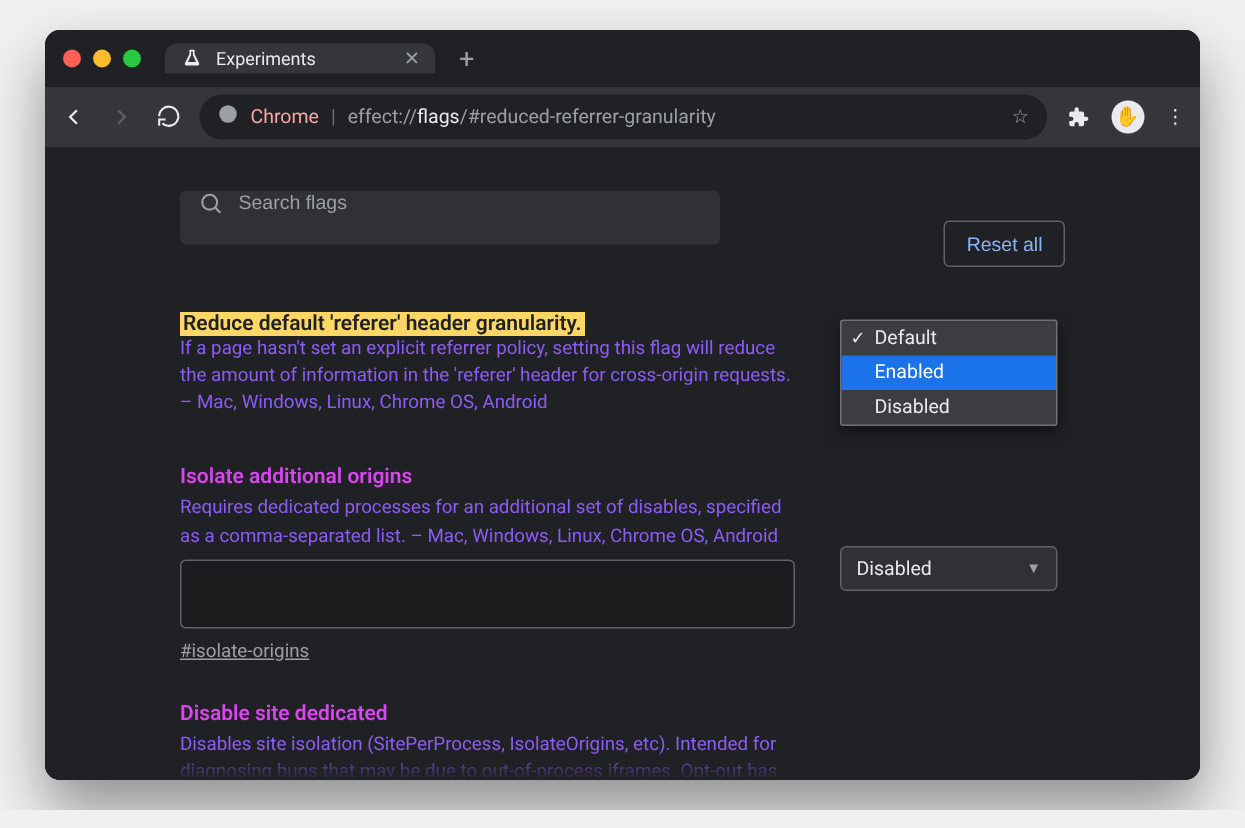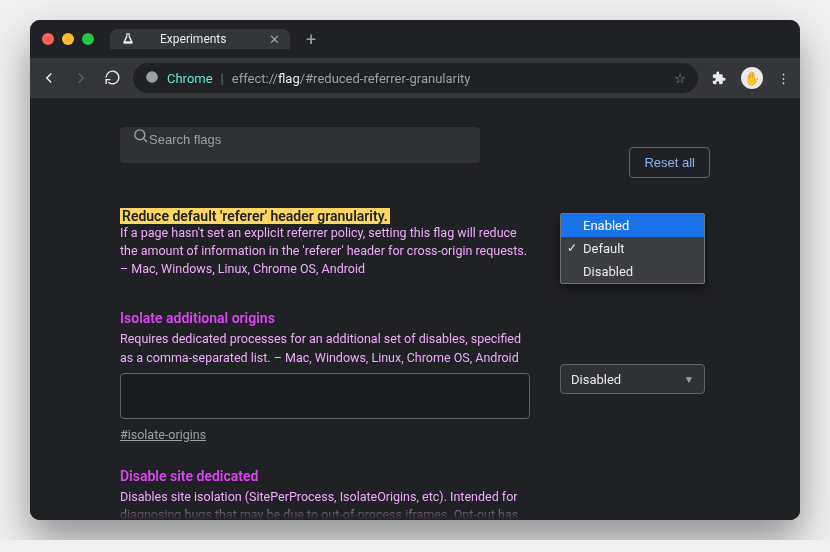--- a/index.html
+++ b/index.html
@@ -36,21 +36,21 @@
   .dot.red { background: #ff5f57; }
   .dot.yellow { background: #febc2e; }
   .dot.green { background: #28c840; }
   .tab {
     display: flex;
     align-items: center;
     background: #35363a;
     border-radius: 8px 8px 0 0;
     height: 20px;
     padding: 0 10px;
-    gap: 24px;
+    gap: 8px;
     min-width: 180px;
   }
   .tab-favicon {
     width: 16px; height: 16px;
     display:flex;align-items:center;justify-content:center;
     color:#e8eaed;
   }
   .tab-title { color: #e8eaed; font-size: 12px; flex:1;}
   .tab-close { color: #9aa0a6; cursor:pointer; }
   .newtab { color:#9aa0a6; font-size:18px; padding:0 8px; cursor:pointer;}
@@ -71,21 +71,21 @@
     border-radius: 20px;
     height: 30px;
     display:flex;
     align-items:center;
     padding:0 12px;
     gap:8px;
     color:#9aa0a6;
     font-size:13px;
   }
   .omnibox .secure { color:#9aa0a6; }
-  .omnibox .label-chrome { color:#5eead4; }
+  .omnibox .label-chrome { color:#fca5a5; }
   .omnibox .sep { color:#6e7277; }
   .omnibox .path { color:#9aa0a6; }
   .omnibox .star { margin-left:auto; color:#9aa0a6; cursor:pointer;}
   .toolbar .right-icons { display:flex; gap:14px; color:#e8eaed;}
   .toolbar .right-icons span {cursor:pointer; display:flex; align-items:center;}
   .ext-badge {
     width:22px;height:22px;border-radius:50%;background:#e8eaed;
     display:flex;align-items:center;justify-content:center;color:#202124;font-size:13px;
   }
   
@@ -101,23 +101,23 @@
     align-items:center;
     padding: 0 90px 14px 90px;
     gap:12px;
   }
   .searchbox {
     background:#303134;
     border-radius:4px;
     height:36px;
     flex:1;
     display:flex;
-    align-items:flex-end;
-    padding:16px 12px;
-    gap:0;
+    align-items:flex-start;
+    padding:0 12px;
+    gap:10px;
     max-width: 360px;
   }
   .searchbox input {
     background:transparent;
     border:none;
     outline:none;
     color:#e8eaed;
     font-size:13px;
     flex:1;
   }
@@ -150,21 +150,21 @@
     font-weight:600;
     margin-bottom:4px;
   }
   .flag-title.highlight {
     background:#fdd663;
     color:#202124;
     display:inline;
     padding:0 2px;
   }
   .flag-desc {
-    color:#f0abfc;
+    color:#8b5cf6;
     font-size:12.5px;
     line-height:1.45;
     margin-bottom:6px;
   }
   .flag-hash {
     color:#9aa0a6;
     text-decoration:underline;
     font-size:12.5px;
   }
   .flag-right {
@@ -279,21 +279,21 @@
         </span>
     </div>
     <div class="omnibox">
       <span class="secure">
         <svg width="14" height="14" viewBox="0 0 24 24" fill="currentColor">
             <circle cx="12" cy="12" r="10"></circle>
           </svg>
       </span>
       <span class="label-chrome">Chrome</span>
       <span class="sep">|</span>
-      <span class="path"><span>effect://</span><span style="color:#e8eaed">flag</span><span>/#reduced-referrer-granularity</span></span>
+      <span class="path"><span>effect://</span><span style="color:#e8eaed">flags</span><span>/#reduced-referrer-granularity</span></span>
       <span class="star">☆</span>
     </div>
     <div class="right-icons">
       <span>
           <svg width="17" height="17" viewBox="0 0 24 24" fill="#e8eaed">
             <path d="M20 11h-2V8a2 2 0 0 0-2-2h-3V4a2 2 0 1 0-4 0v2H6a2 2 0 0 0-2 2v3h2a2 2 0 1 1 0 4H4v3a2 2 0 0 0 2 2h3v-2a2 2 0 1 1 4 0v2h3a2 2 0 0 0 2-2v-3h2a2 2 0 1 0 0-4z"></path>
           </svg>
         </span>
       <span class="ext-badge">✋</span>
       <span>⋮</span>
@@ -316,22 +316,22 @@
 
     <div class="flags">
 
       <div class="flag">
         <div class="flag-left">
           <div><span class="flag-title highlight">Reduce default 'referer' header granularity.</span></div>
           <div class="flag-desc">If a page hasn't set an explicit referrer policy, setting this flag will reduce the amount of information in the 'referer' header for cross-origin requests. – Mac, Windows, Linux, Chrome OS, Android</div>
         </div>
         <div class="flag-right">
           <div class="dropdown">
+            <div class="dropdown-item checked">Default</div>
             <div class="dropdown-item selected">Enabled</div>
-            <div class="dropdown-item checked">Default</div>
             <div class="dropdown-item">Disabled</div>
           </div>
         </div>
       </div>
 
       <div class="flag">
         <div class="flag-left">
           <div class="flag-title">Isolate additional origins</div>
           <div class="flag-desc">Requires dedicated processes for an additional set of disables, specified as a comma-separated list. – Mac, Windows, Linux, Chrome OS, Android</div>
           <div class="textarea"></div>

